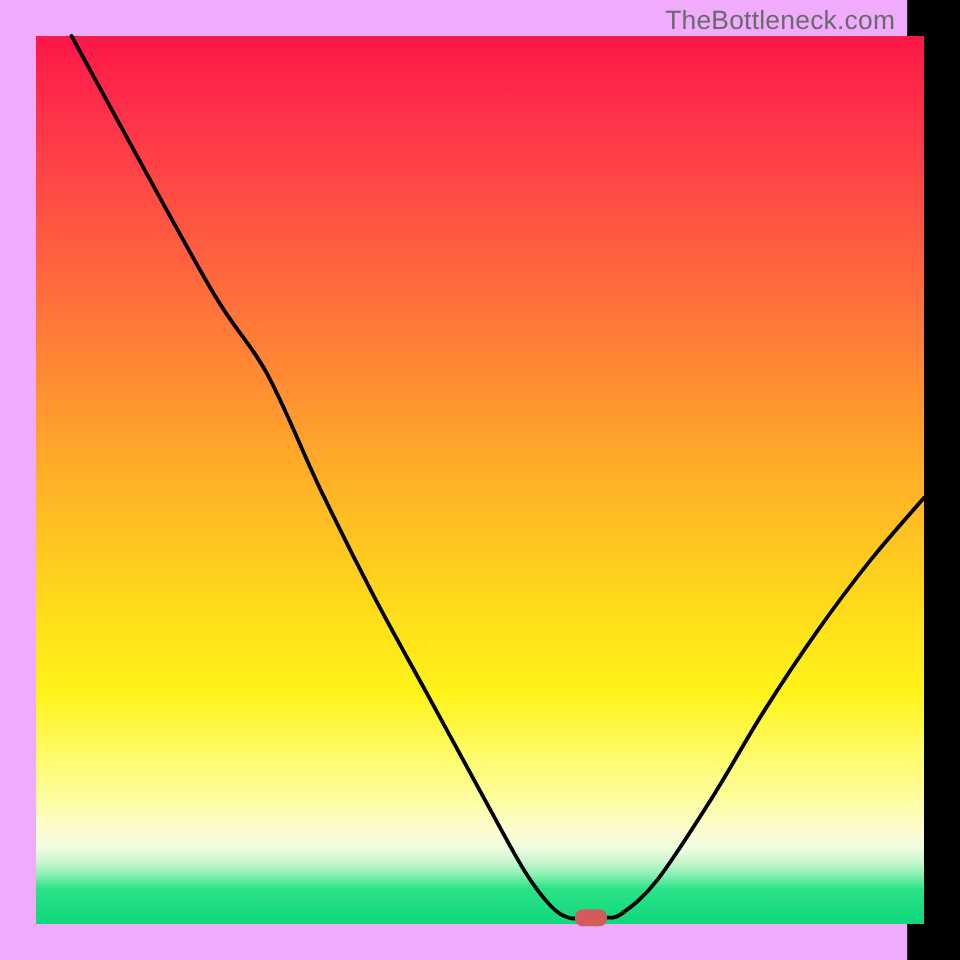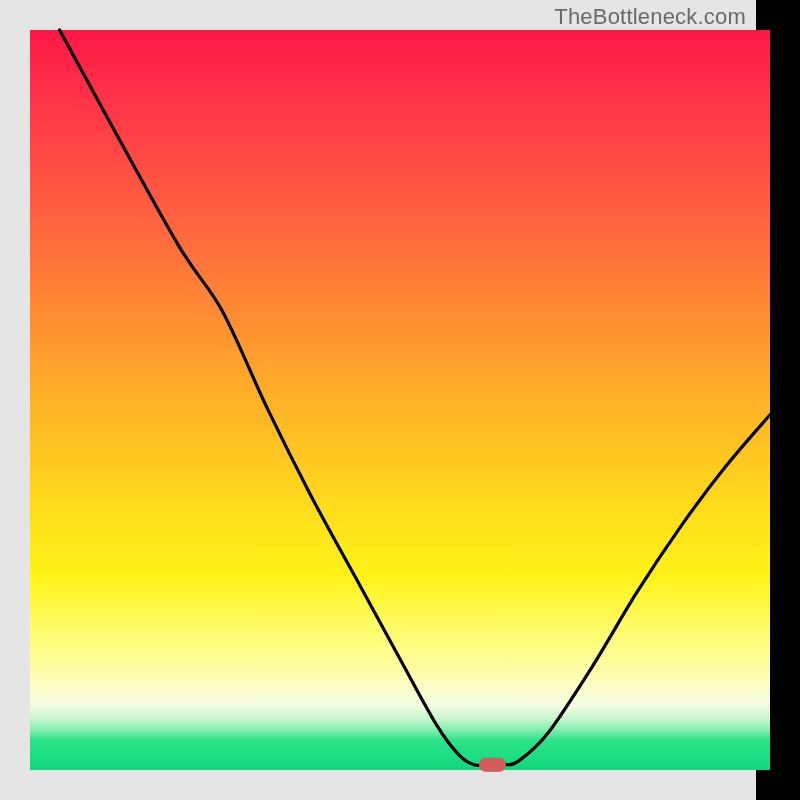--- a/index.html
+++ b/index.html
@@ -8,21 +8,21 @@
     width: 800px;
     height: 800px;
     background: #000;
     overflow: hidden;
     font-family: Arial, Helvetica, sans-serif;
   }
   .frame {
     position: relative;
     width: 756px;
     height: 800px;
-    background: #e5e5e5;
+    background: #f0abfc;
   }
   .watermark {
     position: absolute;
     top: 4px;
     right: 10px;
     color: #6a6a6a;
     font-size: 22px;
     font-weight: 500;
     letter-spacing: 0.2px;
     z-index: 10;

